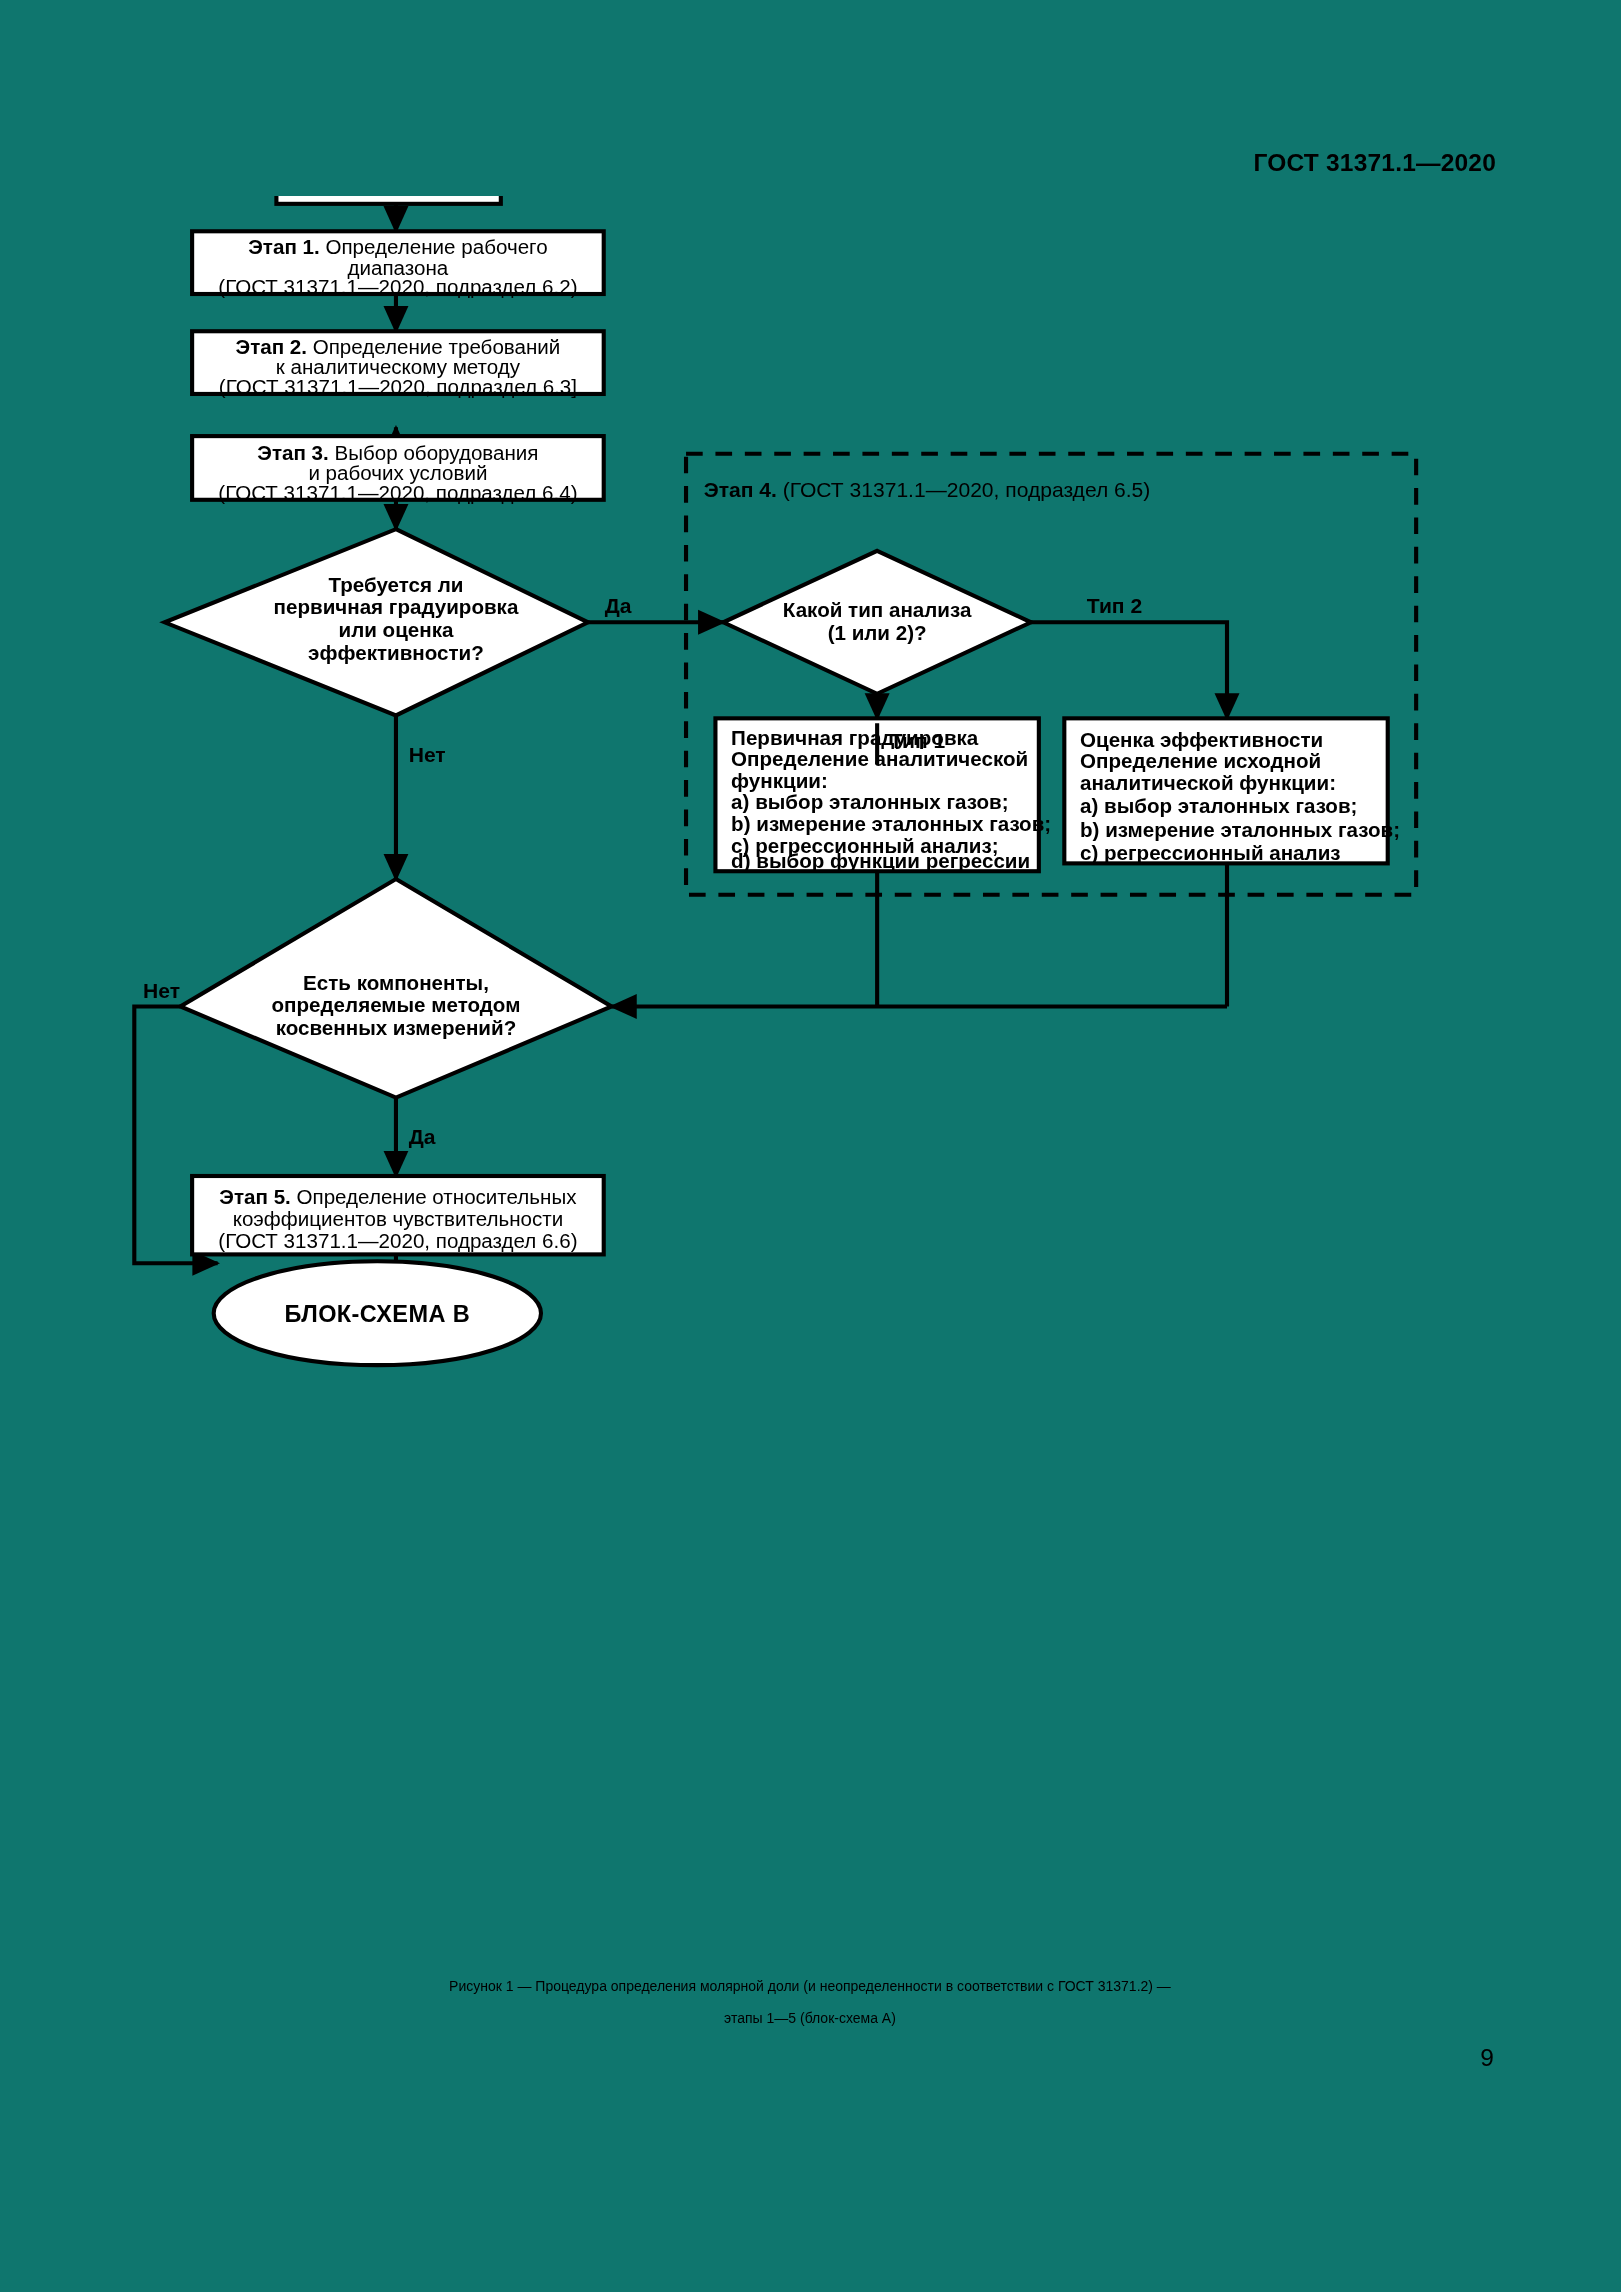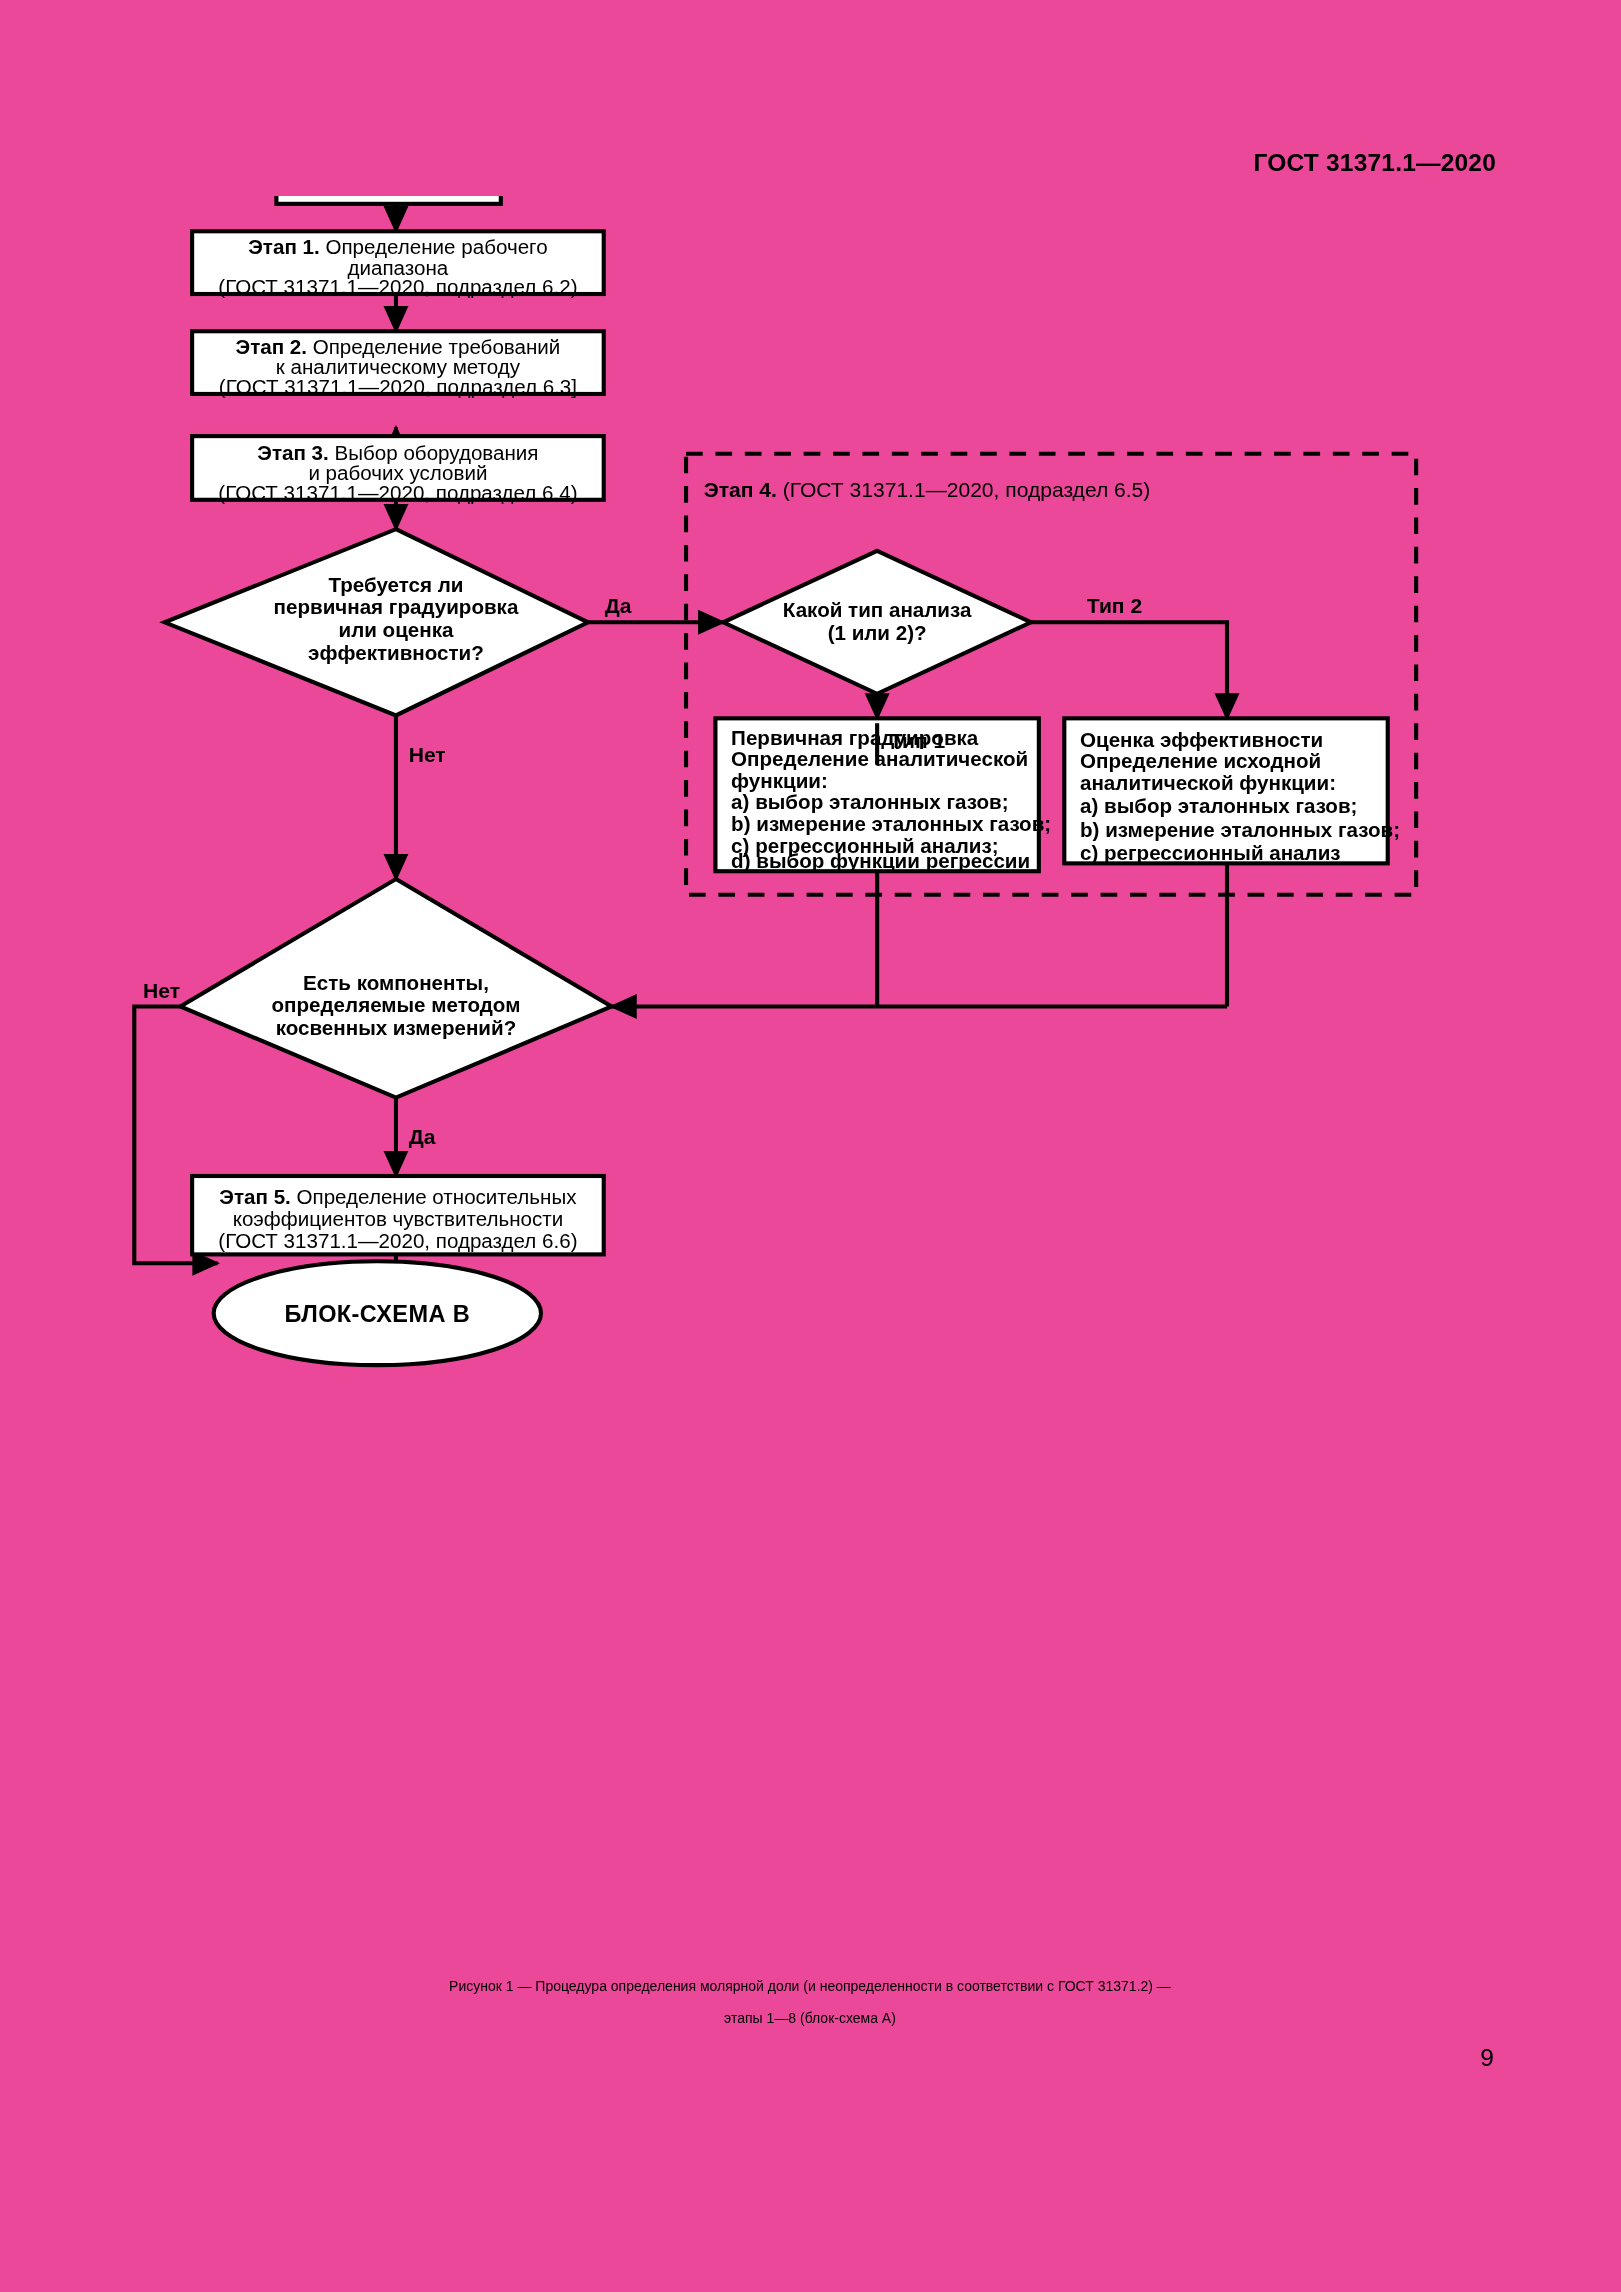--- a/index.html
+++ b/index.html
@@ -12,21 +12,21 @@
     width: 1621px;
     height: 2293px;
     position: relative;
     font-family: "Liberation Sans", sans-serif;
     color: #000000;
     overflow: hidden;
   }
   .page {
     position: absolute;
     inset: 0;
-    background: #ec4899;
+    background: #0f766e;
   }
   
   .doc-header {
     position: absolute;
     top: 149px;
     right: 125px;
     font-size: 24.5px;
     font-weight: bold;
     letter-spacing: 0.2px;
     white-space: nowrap;
@@ -259,19 +259,19 @@
       <text class="t-edge" x="1109" y="425">Тип 2</text>
       <text class="t-edge" x="146" y="818">Нет</text>
       <text class="t-edge" x="417" y="967">Да</text>
 
       <path class="conn" d="M 895 538 L 895 580" stroke-width="0"></path>
     </svg>
   </div>
 
   <div class="caption">
     <div>Рисунок 1 — Процедура определения молярной доли (и неопределенности в соответствии с ГОСТ 31371.2) —</div>
-    <div><span>этапы 1—8 </span><span class="em">(блок-схема А)</span></div>
+    <div><span>этапы 1—5 </span><span class="em">(блок-схема А)</span></div>
   </div>
 
   <div class="page-number">9</div>
 
 </div>
 
 
 </body></html>

